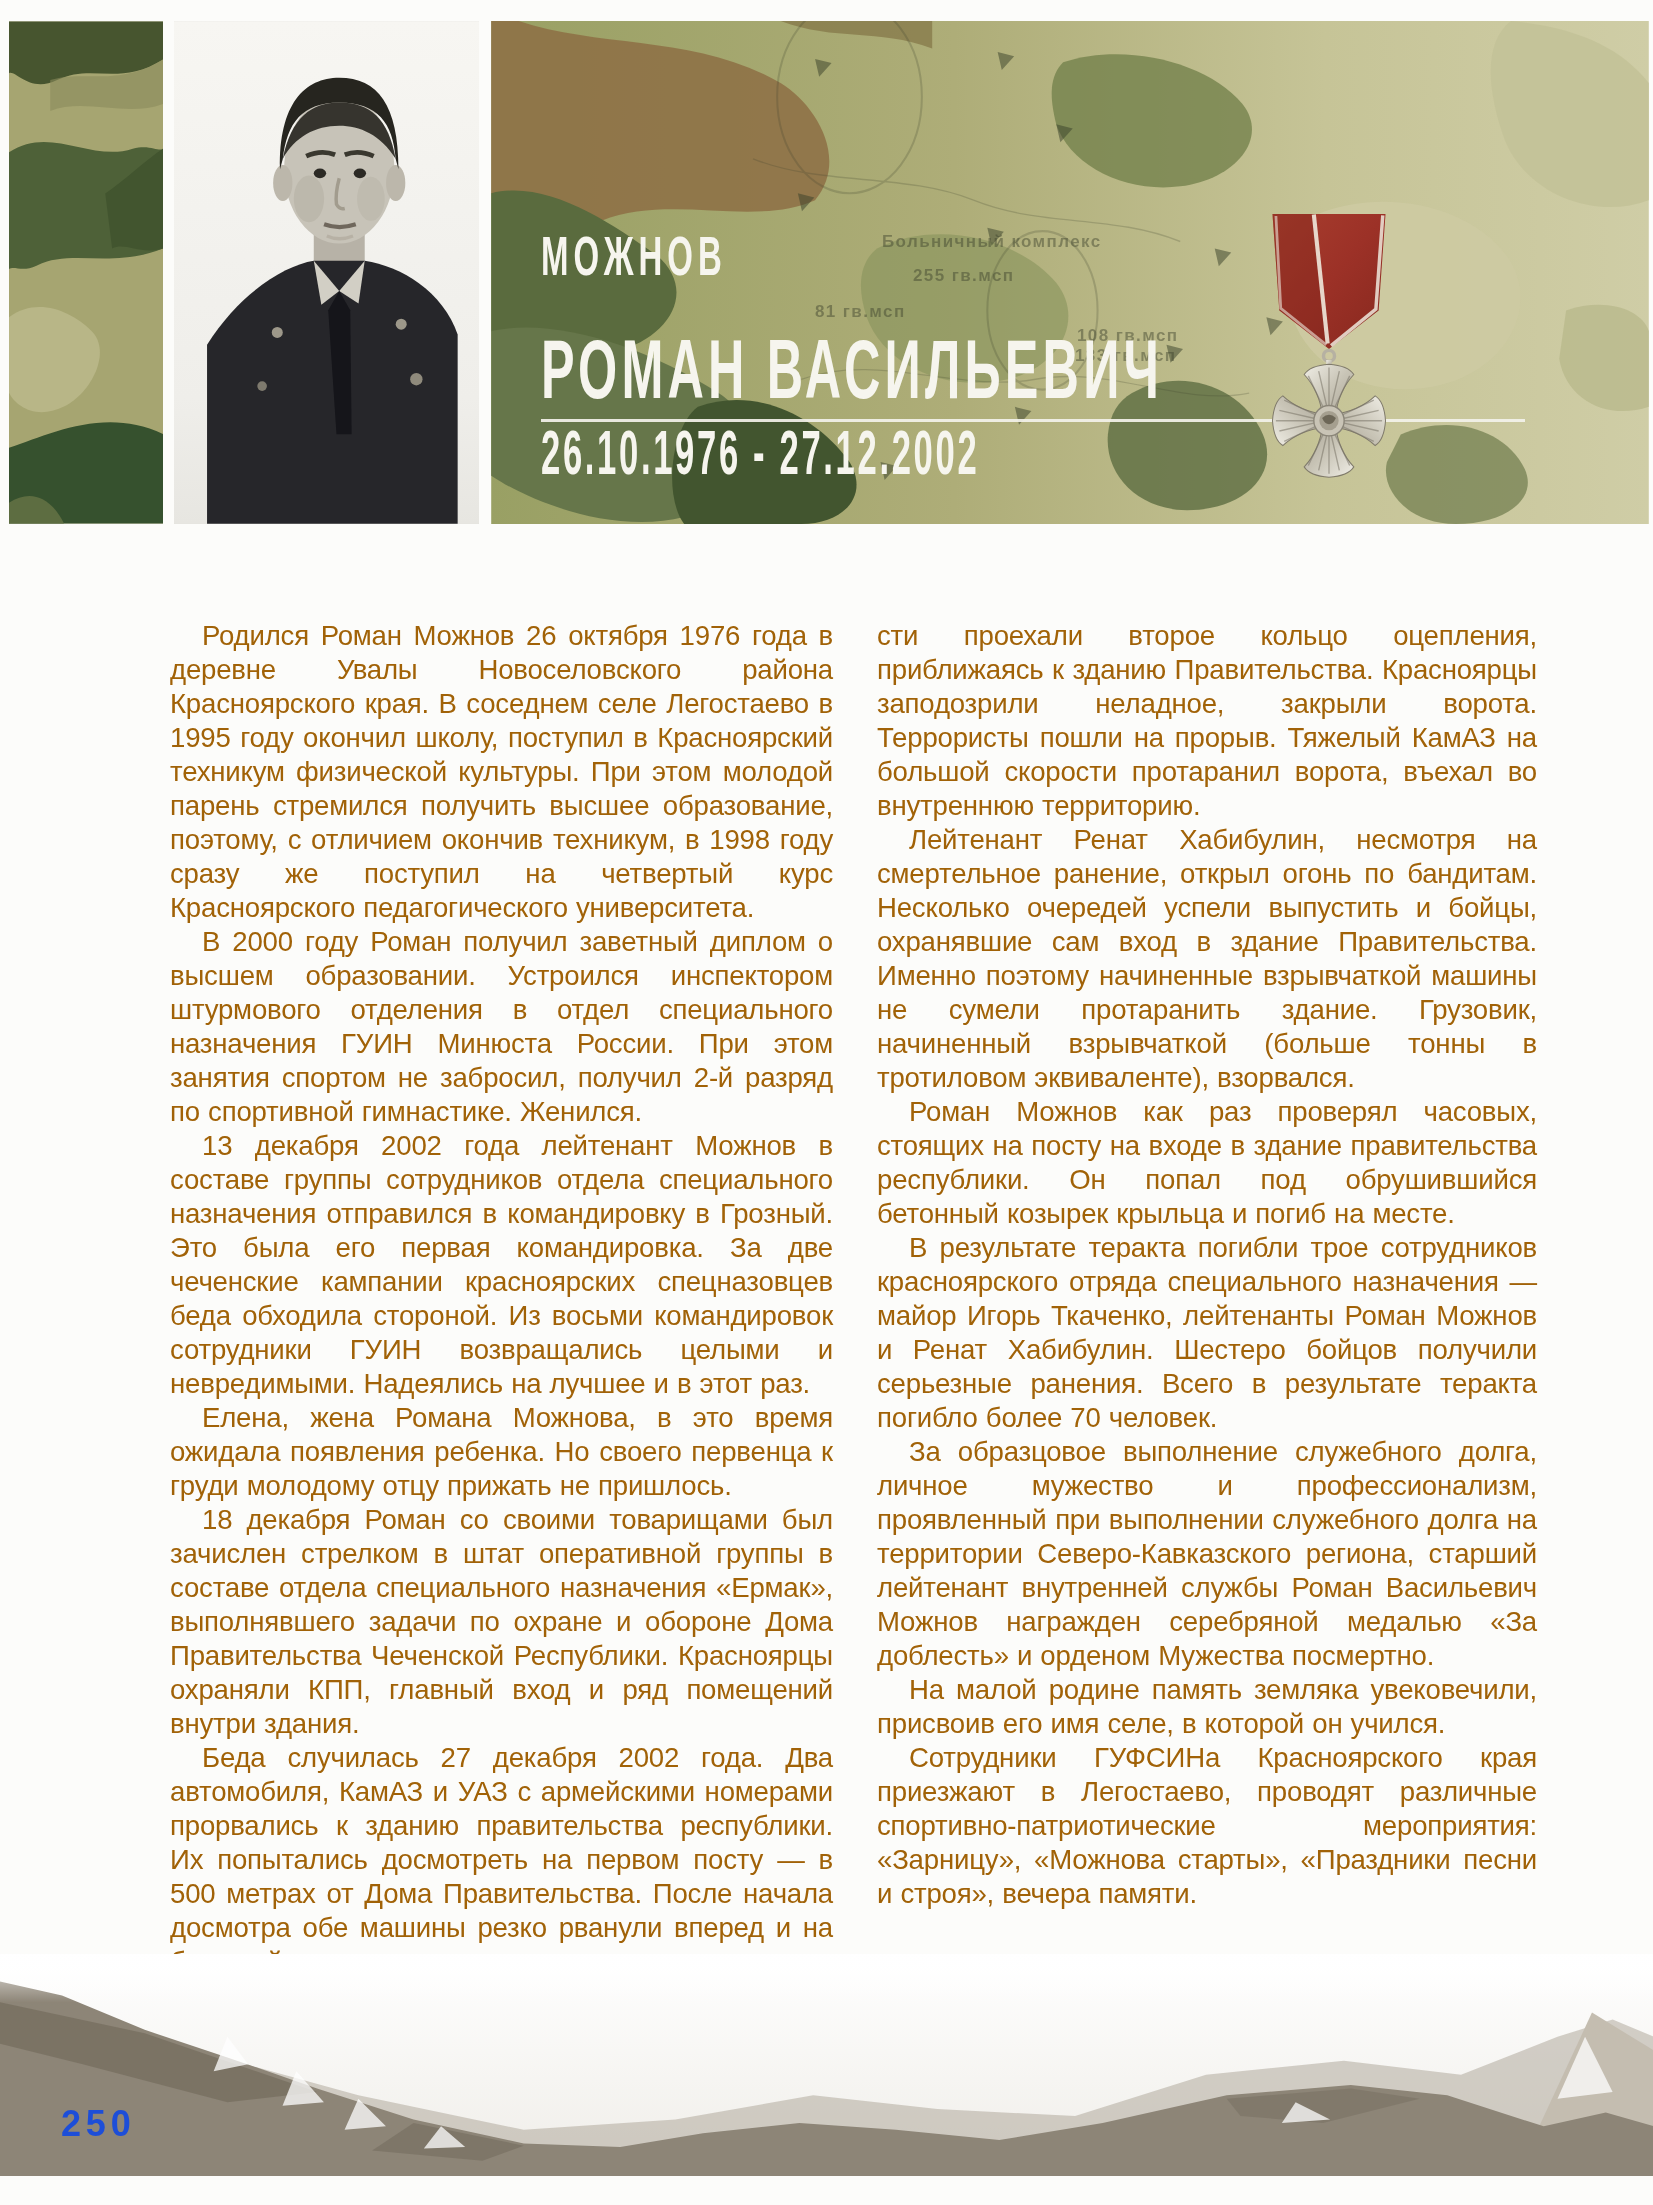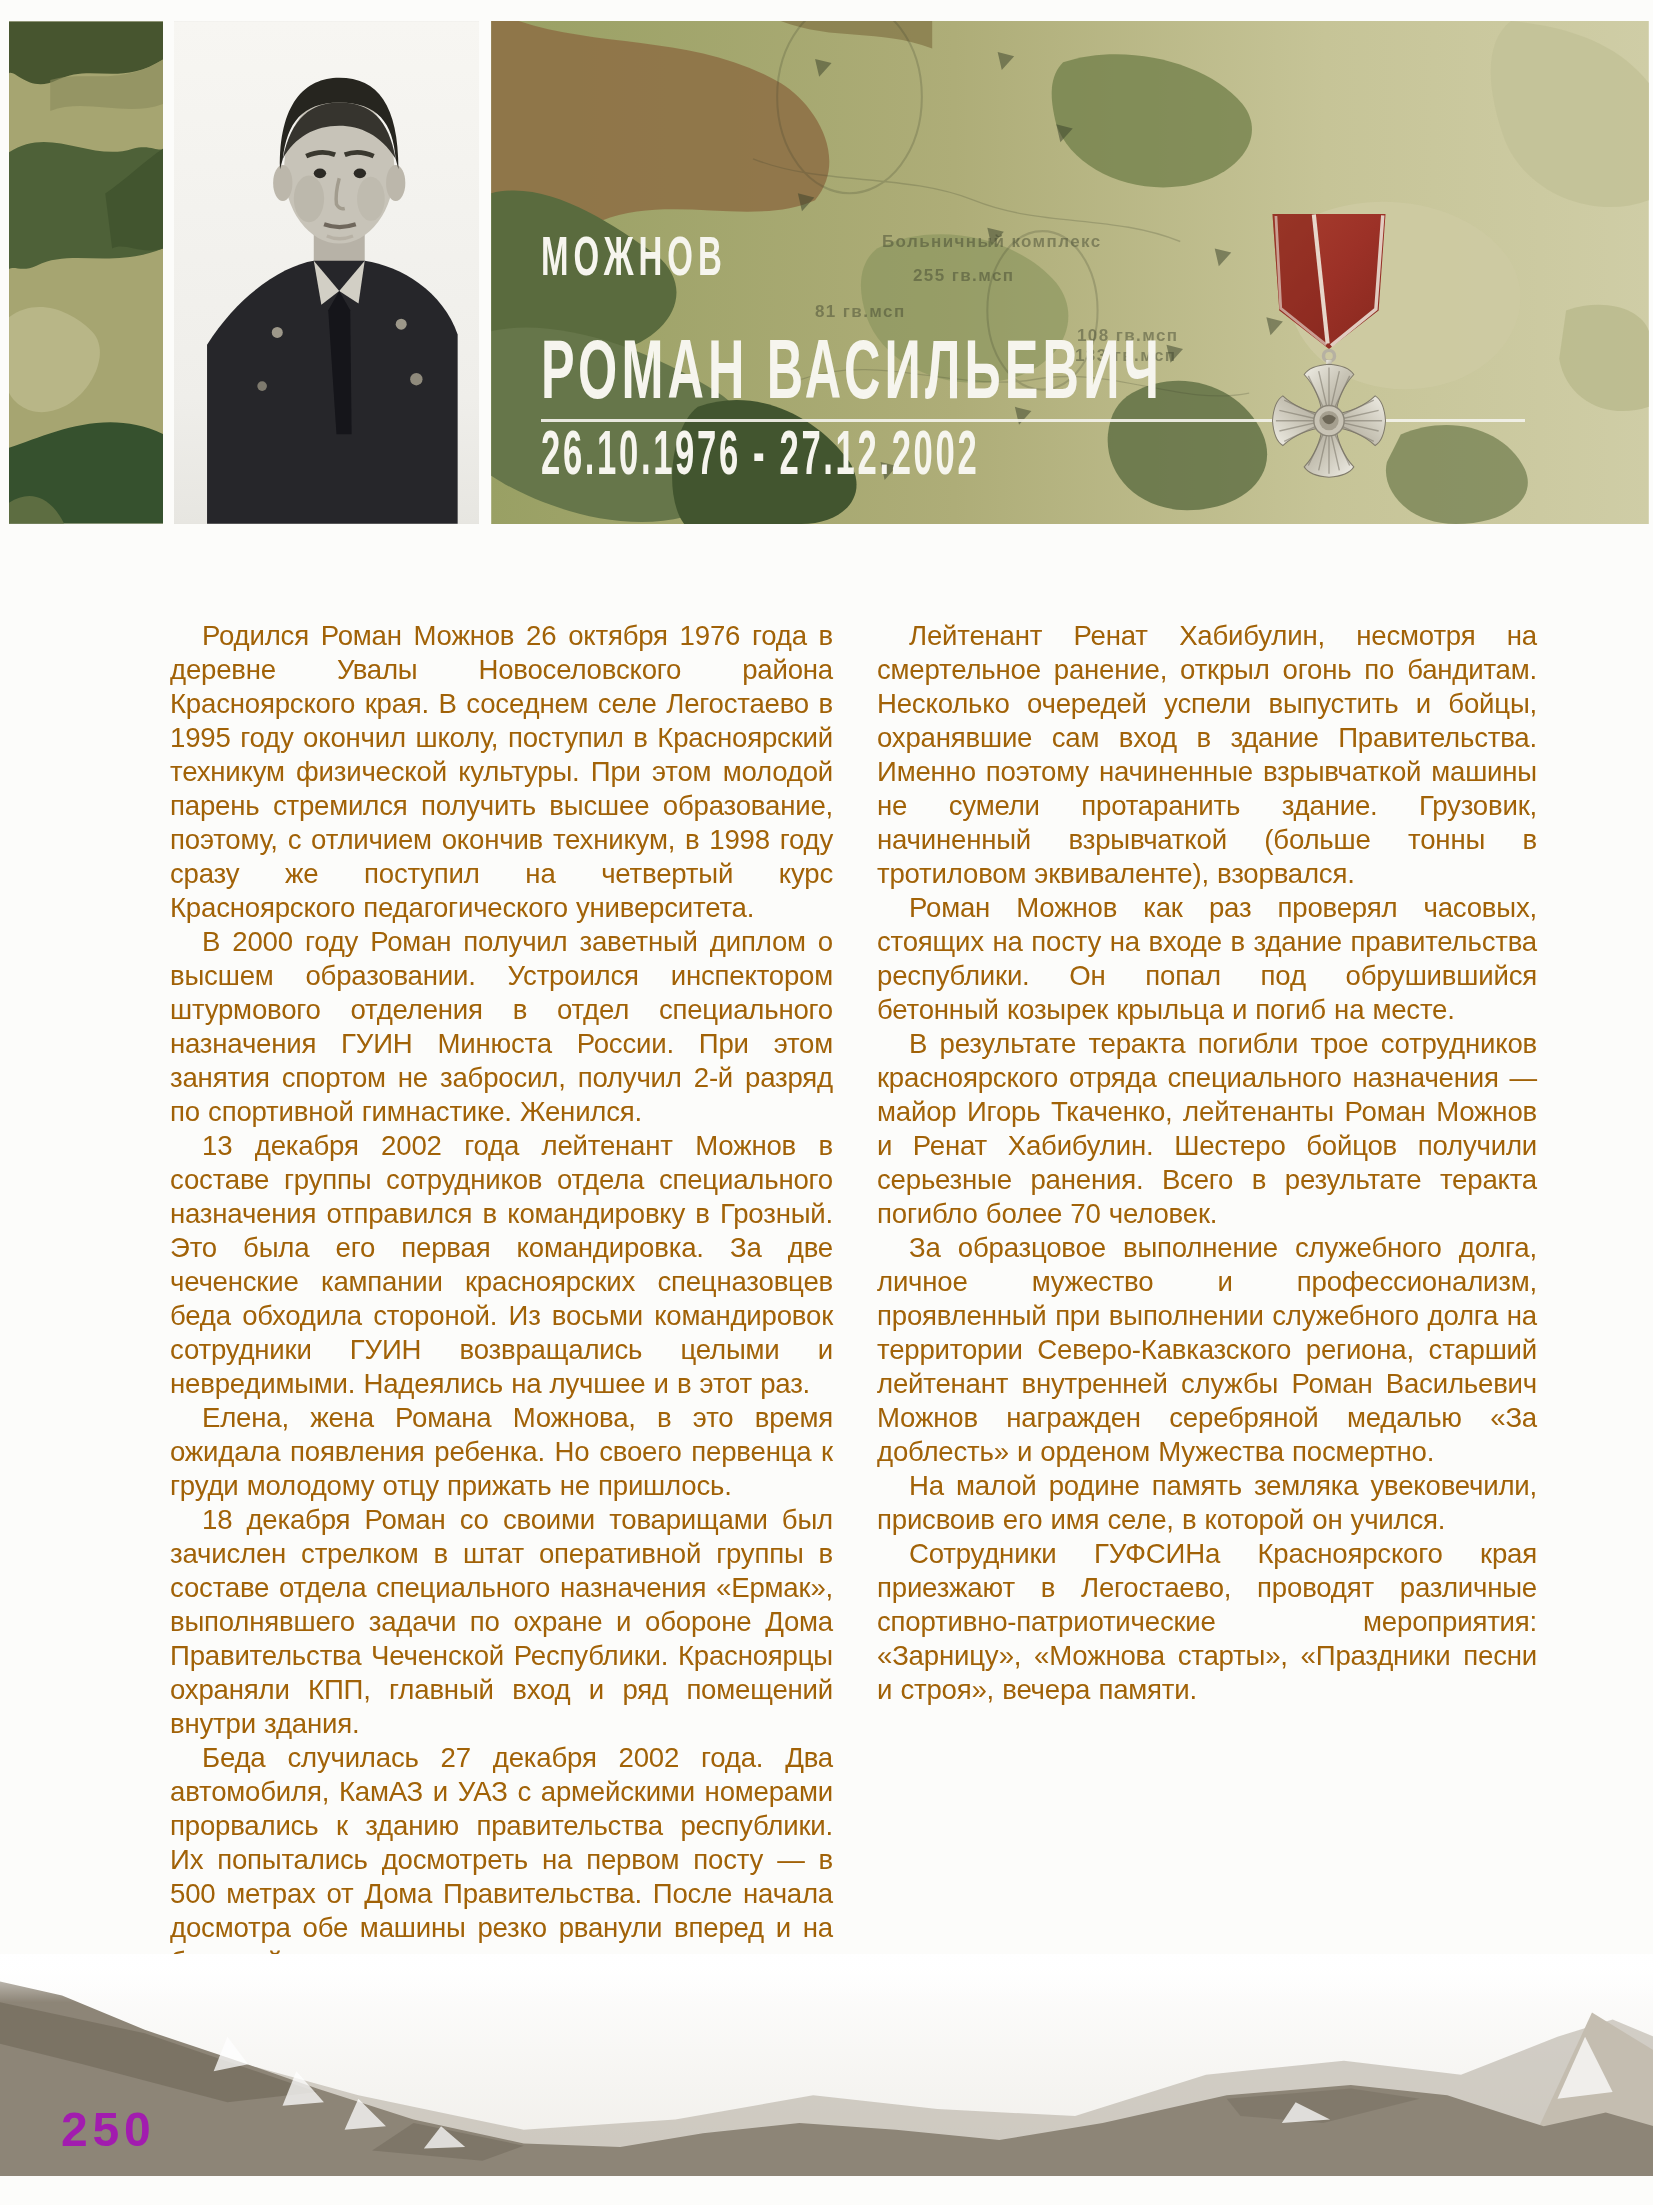--- a/index.html
+++ b/index.html
@@ -30,22 +30,22 @@
   .col-right{left:877px;width:660px;}
   .col p{
     margin:0;font-size:27.6px;line-height:34px;color:#a16207;
     text-align:justify;text-indent:32px;letter-spacing:-0.2px;
     word-spacing:0.7px;
   }
   .col p.no-indent{text-indent:0;}
   
   .mountains{position:absolute;left:0;top:1954px;width:1654px;height:222px;}
   .page-number{
-    position:absolute;left:61px;top:2106px;font-size:48px;font-weight:700;
-    color:#a21caf;letter-spacing:4.8px;line-height:1;
+    position:absolute;left:61px;top:2106px;font-size:36px;font-weight:700;
+    color:#1d4ed8;letter-spacing:4.8px;line-height:1;
   }
 </style>
 </head>
 <body>
 
 <div class="camo-strip">
   <svg width="154" height="503" viewBox="0 0 224 730">
     <rect width="224" height="730" fill="#a6a571"></rect>
     <path d="M0,0 L224,0 L224,55 C160,95 120,60 70,85 C30,105 10,70 0,75 Z" fill="#47552f"></path>
     <path d="M0,190 C60,150 120,205 180,185 C205,178 218,190 224,185 L224,330 C150,360 90,330 40,355 C20,365 8,355 0,360 Z" fill="#4e6138"></path>
@@ -240,20 +240,21 @@
 
 <div class="col col-left">
   <p>Родился Роман Можнов 26 октября 1976 года в деревне Увалы Новоселовского района Красноярского края. В соседнем селе Легостаево в 1995 году окончил школу, поступил в Красноярский техникум физической культуры. При этом молодой парень стремился получить высшее образование, поэтому, с отличием окончив техникум, в 1998 году сразу же поступил на четвертый курс Красноярского педагогического университета.</p>
   <p>В 2000 году Роман получил заветный диплом о высшем образовании. Устроился инспектором штурмового отделения в отдел специального назначения ГУИН Минюста России. При этом занятия спортом не забросил, получил 2-й разряд по спортивной гимнастике. Женился.</p>
   <p>13 декабря 2002 года лейтенант Можнов в составе группы сотрудников отдела специального назначения отправился в командировку в Грозный. Это была его первая командировка. За две чеченские кампании красноярских спецназовцев беда обходила стороной. Из восьми командировок сотрудники ГУИН возвращались целыми и невредимыми. Надеялись на лучшее и в этот раз.</p>
   <p>Елена, жена Романа Можнова, в это время ожидала появления ребенка. Но своего первенца к груди молодому отцу прижать не пришлось.</p>
   <p>18 декабря Роман со своими товарищами был зачислен стрелком в штат оперативной группы в составе отдела специального назначения «Ермак», выполнявшего задачи по охране и обороне Дома Правительства Чеченской Республики. Красноярцы охраняли КПП, главный вход и ряд помещений внутри здания.</p>
   <p>Беда случилась 27 декабря 2002 года. Два автомобиля, КамАЗ и УАЗ с армейскими номерами прорвались к зданию правительства республики. Их попытались досмотреть на первом посту — в 500 метрах от Дома Правительства. После начала досмотра обе машины резко рванули вперед и на большой скоро-</p>
 </div>
 <div class="col col-right">
+  <p class="no-indent">сти проехали второе кольцо оцепления, приближаясь к зданию Правительства. Красноярцы заподозрили неладное, закрыли ворота. Террористы пошли на прорыв. Тяжелый КамАЗ на большой скорости протаранил ворота, въехал во внутреннюю территорию.</p>
   <p>Лейтенант Ренат Хабибулин, несмотря на смертельное ранение, открыл огонь по бандитам. Несколько очередей успели выпустить и бойцы, охранявшие сам вход в здание Правительства. Именно поэтому начиненные взрывчаткой машины не сумели протаранить здание. Грузовик, начиненный взрывчаткой (больше тонны в тротиловом эквиваленте), взорвался.</p>
   <p>Роман Можнов как раз проверял часовых, стоящих на посту на входе в здание правительства республики. Он попал под обрушившийся бетонный козырек крыльца и погиб на месте.</p>
   <p>В результате теракта погибли трое сотрудников красноярского отряда специального назначения — майор Игорь Ткаченко, лейтенанты Роман Можнов и Ренат Хабибулин. Шестеро бойцов получили серьезные ранения. Всего в результате теракта погибло более 70 человек.</p>
   <p>За образцовое выполнение служебного долга, личное мужество и профессионализм, проявленный при выполнении служебного долга на территории Северо-Кавказского региона, старший лейтенант внутренней службы Роман Васильевич Можнов награжден серебряной медалью «За доблесть» и орденом Мужества посмертно.</p>
   <p>На малой родине память земляка увековечили, присвоив его имя селе, в которой он учился.</p>
   <p>Сотрудники ГУФСИНа Красноярского края приезжают в Легостаево, проводят различные спортивно-патриотические мероприятия: «Зарницу», «Можнова старты», «Праздники песни и строя», вечера памяти.</p>
 </div>
 
 <div class="mountains">
   <svg width="1654" height="222" viewBox="0 0 2400 322">

